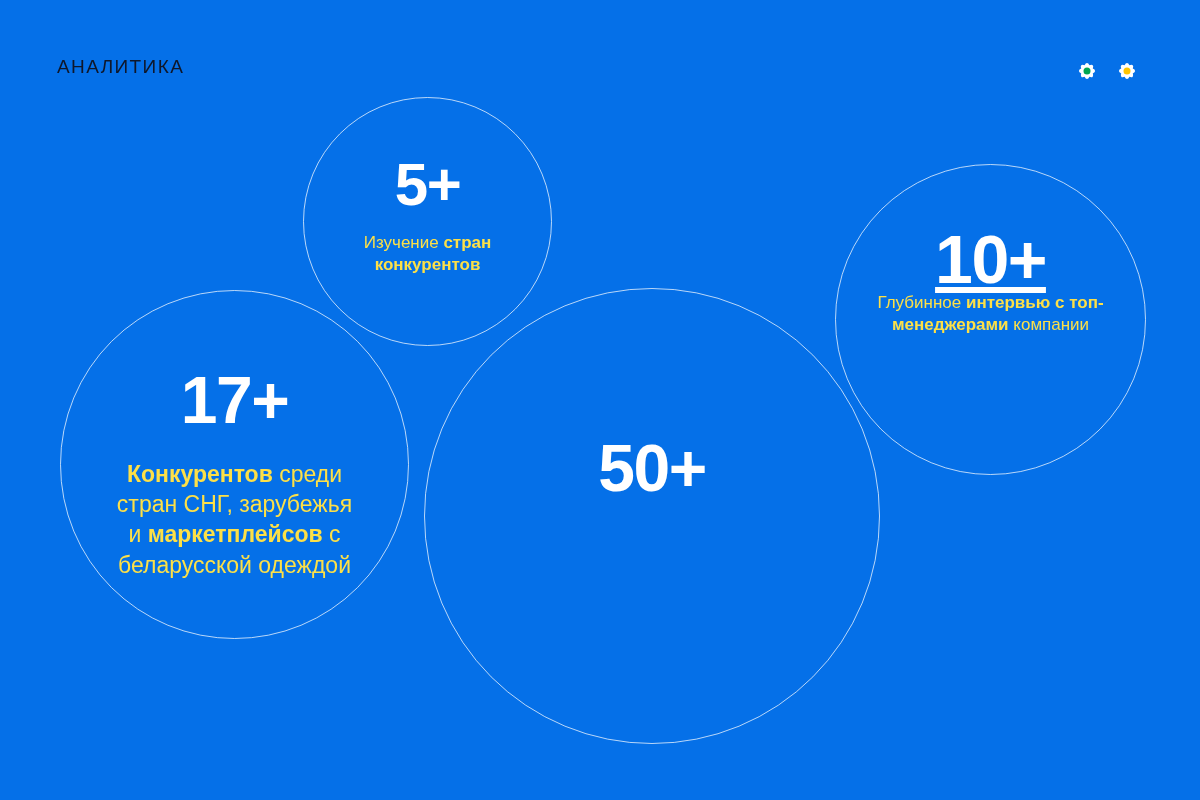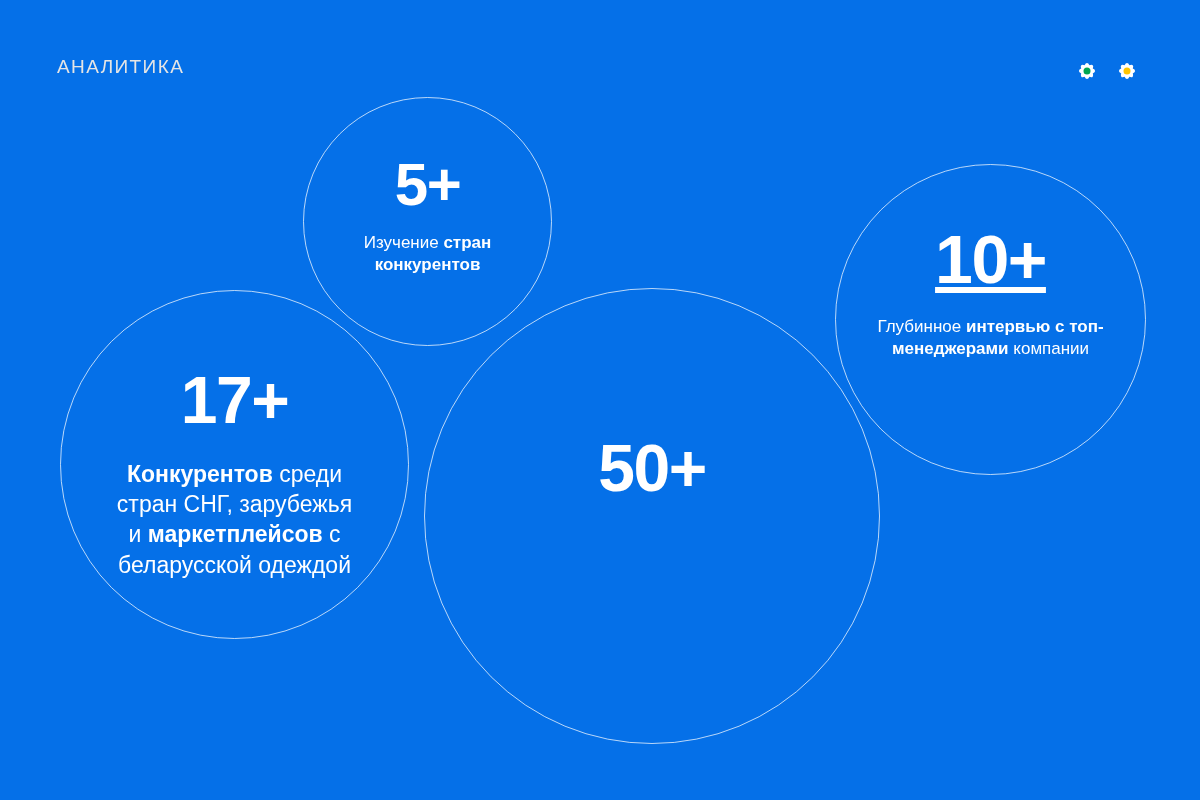--- a/index.html
+++ b/index.html
@@ -23,21 +23,21 @@
     height: 800px;
   }
 
   
   #eyebrow {
     position: absolute;
     left: 57px;
     top: 57px;
     font-size: 19px;
     letter-spacing: 1.4px;
-    color: #e5e5e5;
+    color: #0f172a;
     font-weight: 400;
     line-height: 1;
     white-space: nowrap;
   }
 
   #flower-mark {
     position: absolute;
     left: 1070px;
     top: 54px;
     width: 78px;
@@ -58,21 +58,21 @@
   }
 
   .bubble .value {
     color: #ffffff;
     font-weight: 700;
     line-height: 0.95;
     letter-spacing: -1.5px;
   }
 
   .bubble .caption {
-    color: #ffffff;
+    color: #fde047;
     font-weight: 400;
     line-height: 1.32;
   }
   .bubble .caption b {
     font-weight: 700;
   }
 
   
   #bubble-5 {
     left: 303px;
@@ -125,21 +125,20 @@
     left: 835px;
     top: 164px;
     width: 311px;
     height: 311px;
     padding-top: 62px;
     z-index: 2;
   }
   #bubble-10 .value { font-size: 68px; text-decoration: underline; }
   #bubble-10 .caption {
     font-size: 17px;
-    margin-top: 24px;
     width: 250px;
   }
 </style>
 </head>
 <body>
 
 <div id="slide">
 
   <div id="eyebrow">АНАЛИТИКА</div>
 

